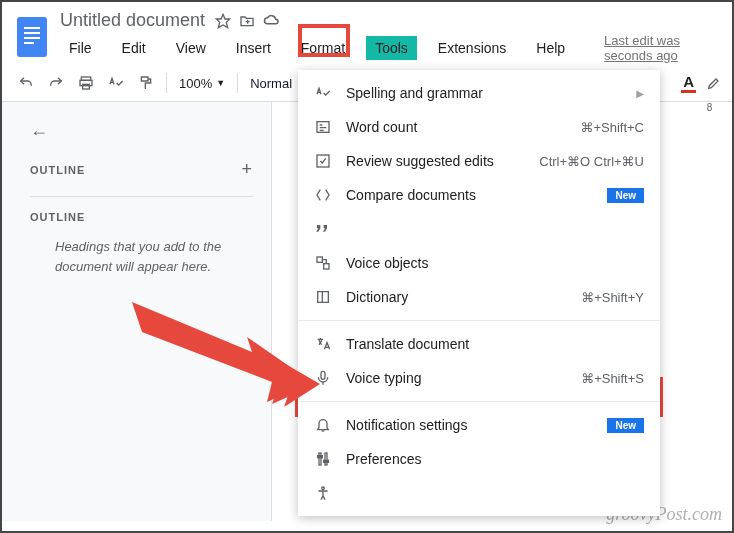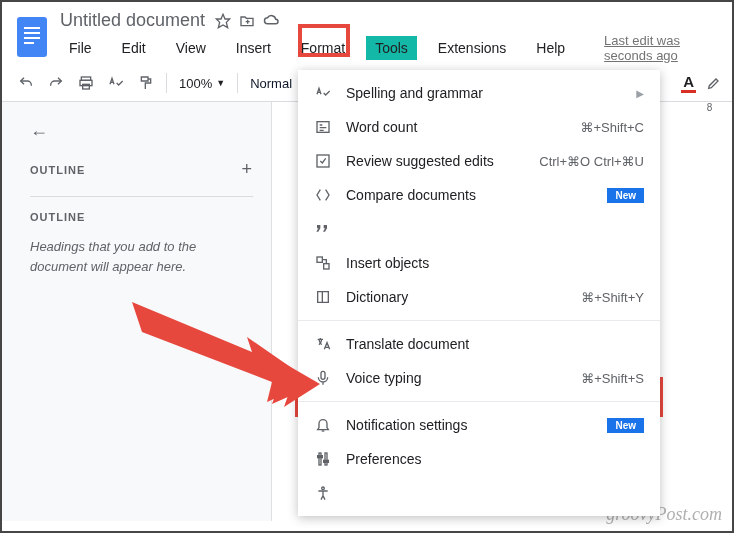--- a/index.html
+++ b/index.html
@@ -22,21 +22,21 @@
   .style-sel { font-size: 13px; color: #0f172a; padding: 0 4px; }
   .toolbar-right { position: absolute; right: 10px; display: flex; align-items: center; gap: 10px; }
   .a-underline { border-bottom: 3px solid #d93025; font-weight: bold; font-size: 15px; color:#202124; padding: 0 2px; }
   .body-area { position: relative; display: flex; height: calc(100% - 110px); }
   .ruler { position: absolute; top: 0; right: 0; height: 18px; font-size: 10px; color: #5f6368; display: flex; gap: 48px; padding-left: 4px; }
   .sidebar { width: 270px; background: #f8f9fa; padding: 18px 18px 0 28px; border-right: 1px solid #e0e0e0; }
   .back-arrow { color: #5f6368; font-size: 18px; margin-bottom: 18px; cursor: pointer; }
   .summary-row { display: flex; justify-content: space-between; align-items: center; color: #5f6368; font-size: 11px; letter-spacing: 1px; font-weight: 600; margin-bottom: 16px; }
   .divider { height: 1px; background: #dadce0; margin-bottom: 14px; }
   .outline-label { color: #5f6368; font-size: 11px; letter-spacing: 1px; font-weight: 600; margin-bottom: 14px; }
-  .outline-hint { color: #5f6368; font-style: italic; font-size: 13px; line-height: 1.5; }
+  .outline-hint { color: #5f6368; font-style: italic; font-size: 13px; line-height: 1.5; margin-left: 25px; }
   .dropdown { position: absolute; left: 296px; top: 68px; width: 362px; background: #fff; box-shadow: 0 2px 10px rgba(0,0,0,0.25); z-index: 10; padding: 6px 0; }
   .dd-item { display: flex; align-items: center; padding: 8px 16px; gap: 14px; cursor: pointer; position: relative; }
   .dd-icon { width: 18px; height: 18px; color: #5f6368; display: flex; align-items: center; justify-content: center; flex-shrink: 0; }
   .dd-label { flex: 1; font-size: 14px; color: #202124; }
   .dd-shortcut { font-size: 13px; color: #5f6368; }
   .dd-arrow { color: #9aa0a6; font-size: 10px; }
   .dd-sep { height: 1px; background: #e8eaed; margin: 6px 0; }
   .new-badge { background: #1a73e8; color: #fff; font-size: 10px; font-weight: bold; padding: 2px 8px; border-radius: 0; }
   .voice-highlight { position: absolute; border: 4px solid #e7483e; pointer-events: none; }
   .watermark { position: absolute; bottom: 6px; right: 10px; font-family: 'Times New Roman', serif; font-style: italic; font-size: 18px; color: #b0b0b0; }
@@ -210,21 +210,21 @@
       </span>
   </div>
   <div class="dd-item">
     <span class="dd-icon">
         <svg width="16" height="16" viewBox="0 0 24 24" fill="none" stroke="#5f6368" stroke-width="2">
           <rect x="3" y="3" width="8" height="8"></rect>
           <rect x="13" y="13" width="8" height="8"></rect>
           <path d="M11 7h6v6"></path>
         </svg>
       </span>
-    <span class="dd-label">Insert objects</span>
+    <span class="dd-label">Voice objects</span>
   </div>
   <div class="dd-item">
     <span class="dd-icon">
         <svg width="16" height="16" viewBox="0 0 24 24" fill="none" stroke="#5f6368" stroke-width="2">
           <path d="M4 4h7v16H4zM11 4h9v16h-9"></path>
         </svg>
       </span>
     <span class="dd-label">Dictionary</span>
     <span class="dd-shortcut">⌘+Shift+Y</span>
   </div>

